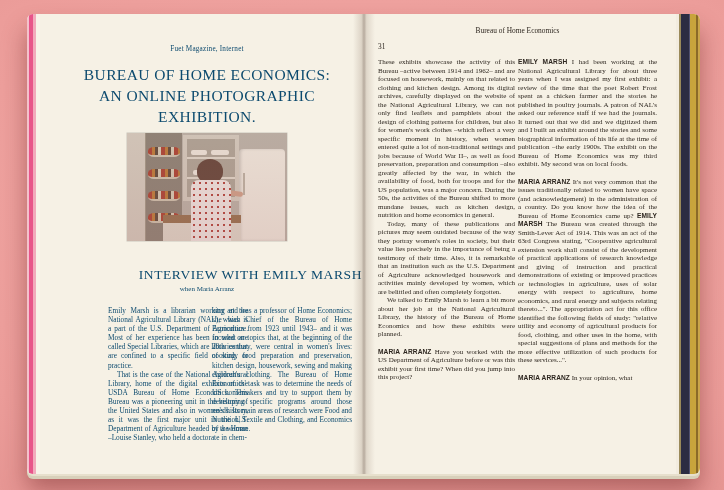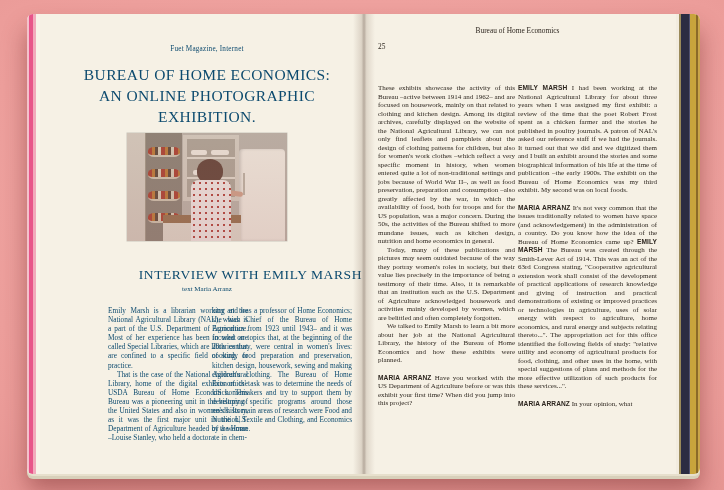--- a/index.html
+++ b/index.html
@@ -18,21 +18,21 @@
   .page-left{position:absolute;left:13px;top:0;width:323px;height:100%;color:#0c4a6e;}
   .page-right{position:absolute;left:348px;top:0;width:301px;height:100%;color:#2d261f;}
   .kicker{position:absolute;top:31px;left:22px;width:290px;text-align:center;font-size:7.2px;letter-spacing:.2px;}
   .title{position:absolute;top:50px;left:12px;width:310px;text-align:center;font-size:15.5px;line-height:21px;letter-spacing:.4px;}
   .iv-title{position:absolute;top:253px;left:12px;width:310px;text-align:right;font-size:13.5px;letter-spacing:.6px;}
   .byline{position:absolute;top:271px;left:22px;width:290px;text-align:center;font-size:7px;}
   .lcol{position:absolute;top:292px;width:140px;height:160px;overflow:hidden;
     font-size:7.3px;line-height:9.1px;text-align:justify;}
   .lcol1{left:22px;margin-left:46px;} .lcol2{left:172px;}
   .rcol{position:absolute;top:44px;width:137px;height:400px;overflow:hidden;
-    font-size:7px;line-height:8.5px;text-align:justify;margin-top:26px;}
+    font-size:7px;line-height:8.5px;text-align:justify;}
   .rcol1{left:3px;} .rcol2{left:143px;width:139px;}
   .lcol p,.rcol p{margin:0;}
   .indent{text-indent:9px;}
   .qa{margin-top:9px !important;}
   .spk{font-family:"Liberation Sans",sans-serif;font-weight:700;font-size:6.6px;letter-spacing:.1px;}
   .folio{position:absolute;top:28px;left:3px;font-size:7.4px;}
   .runhead{position:absolute;top:12px;left:3px;width:279px;text-align:center;font-size:7.4px;}
   
   .photo{position:absolute;top:119px;left:87px;width:160px;height:108px;background:#b3aca0;
     overflow:hidden;box-shadow:0 0 0 .5px rgba(0,0,0,.18);}
@@ -91,33 +91,33 @@
         <div class="ph-handle"></div>
         <div class="ph-counter"></div>
         <div class="ph-base"></div>
         <div class="ph-arm"></div>
         <div class="ph-hair"></div>
         <div class="ph-dress"></div>
         <div class="ph-tint"></div>
       </div>
 
       <div class="iv-title">INTERVIEW WITH EMILY MARSH</div>
-      <div class="byline">text Maria Arranz</div>
+      <div class="byline">when Maria Arranz</div>
 
       <div class="lcol lcol1">
         <p>Emily Marsh is a librarian working at the National Agricultural Library (NAL), which is a part of the U.S. Department of Agriculture. Most of her experience has been in what are called Special Libraries, which are libraries that are confined to a specific field of study or practice.</p>
         <p class="indent">That is the case of the National Agricultural Library, home of the digital exhibits of the USDA Bureau of Home Economics. This Bureau was a pioneering unit in the history of the United States and also in women's history, as it was the first major unit in the U.S. Department of Agriculture headed by a woman –Louise Stanley, who held a doctorate in chem-</p>
       </div>
       <div class="lcol lcol2">
         <p>istry and was a professor of Home Economics; she was Chief of the Bureau of Home Economics from 1923 until 1943– and it was focused on topics that, at the beginning of the 20th century, were central in women's lives: cooking, food preparation and preservation, kitchen design, housework, sewing and making children's clothing. The Bureau of Home Economics' task was to determine the needs of US homemakers and try to support them by developing specific programs around those needs. Its main areas of research were Food and Nutrition, Textile and Clothing, and Economics of the Home.</p>
       </div>
     </div>
 
     <div class="page-right">
-      <div class="folio">25</div>
+      <div class="folio">31</div>
       <div class="runhead">Bureau of Home Economics</div>
 
       <div class="rcol rcol1">
         <p>These exhibits showcase the activity of this Bureau –active between 1914 and 1962– and are focused on housework, mainly on that related to clothing and kitchen design. Among its digital archives, carefully displayed on the website of the National Agricultural Library, we can not only find leaflets and pamphlets about the design of clothing patterns for children, but also for women's work clothes –which reflect a very specific moment in history, when women entered quite a lot of non-traditional settings and jobs because of World War II–, as well as food preservation, preparation and consumption –also greatly affected by the war, in which the availability of food, both for troops and for the US population, was a major concern. During the 50s, the activities of the Bureau shifted to more mundane issues, such as kitchen design, nutrition and home economics in general.</p>
         <p class="indent">Today, many of these publications and pictures may seem outdated because of the way they portray women's roles in society, but their value lies precisely in the importance of being a testimony of their time. Also, it is remarkable that an institution such as the U.S. Department of Agriculture acknowledged housework and activities mainly developed by women, which are belittled and often completely forgotten.</p>
         <p class="indent">We talked to Emily Marsh to learn a bit more about her job at the National Agricultural Library, the history of the Bureau of Home Economics and how these exhibits were planned.</p>
         <p class="qa"><b class="spk">MARIA ARRANZ</b> <span>Have you worked with the US Department of Agriculture before or was this exhibit your first time? When did you jump into this project?</span></p>
       </div>
 
       <div class="rcol rcol2">

